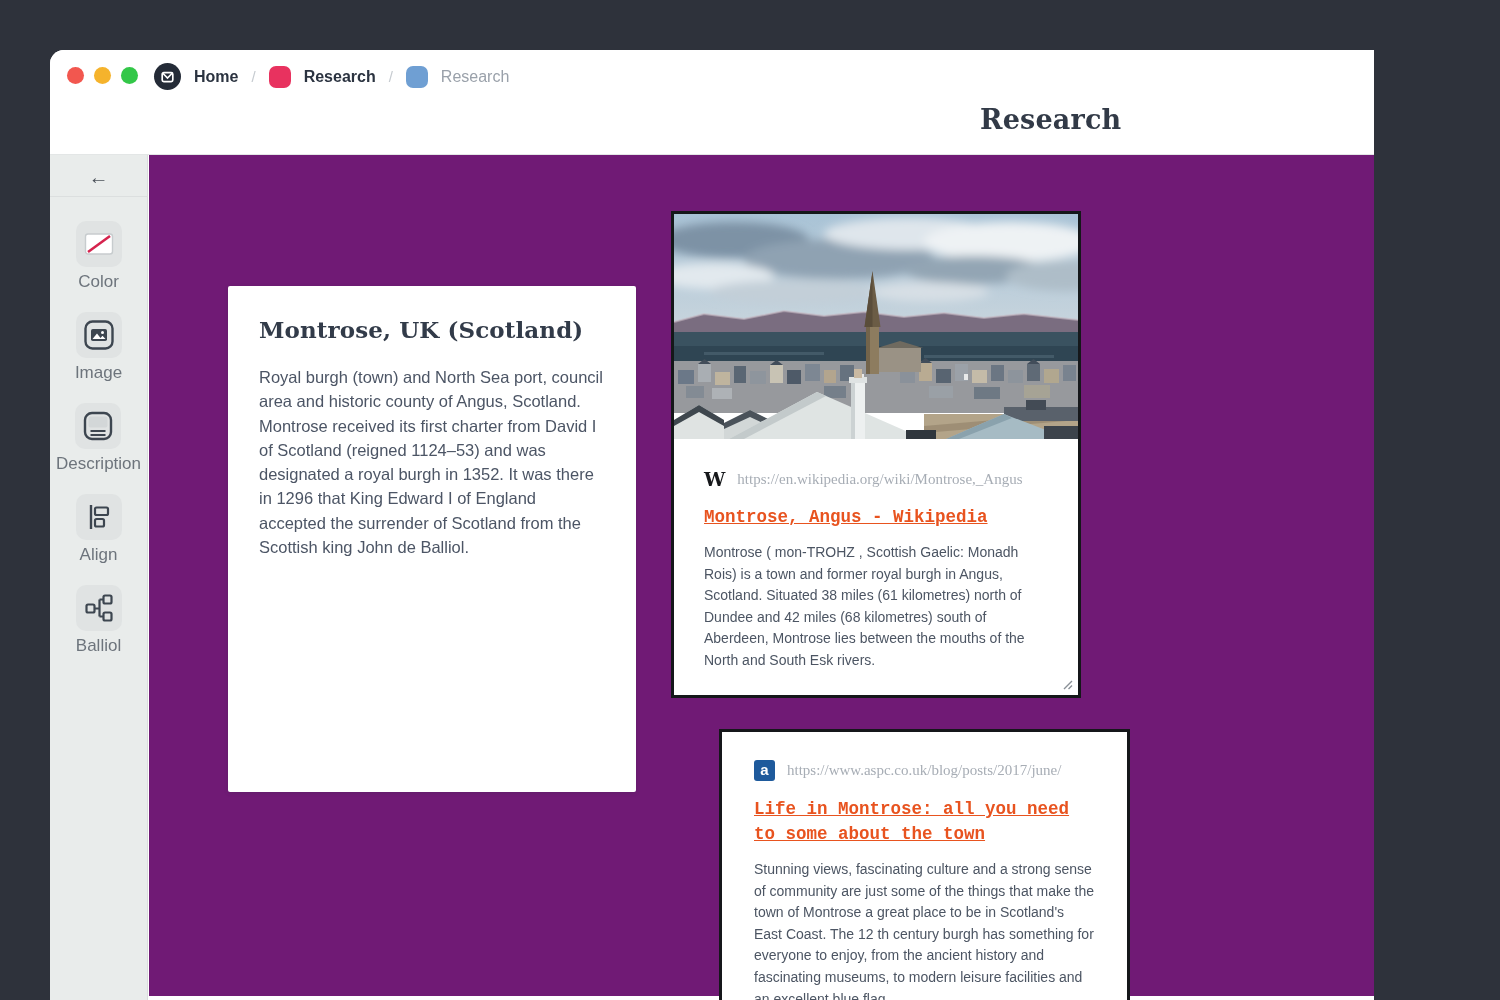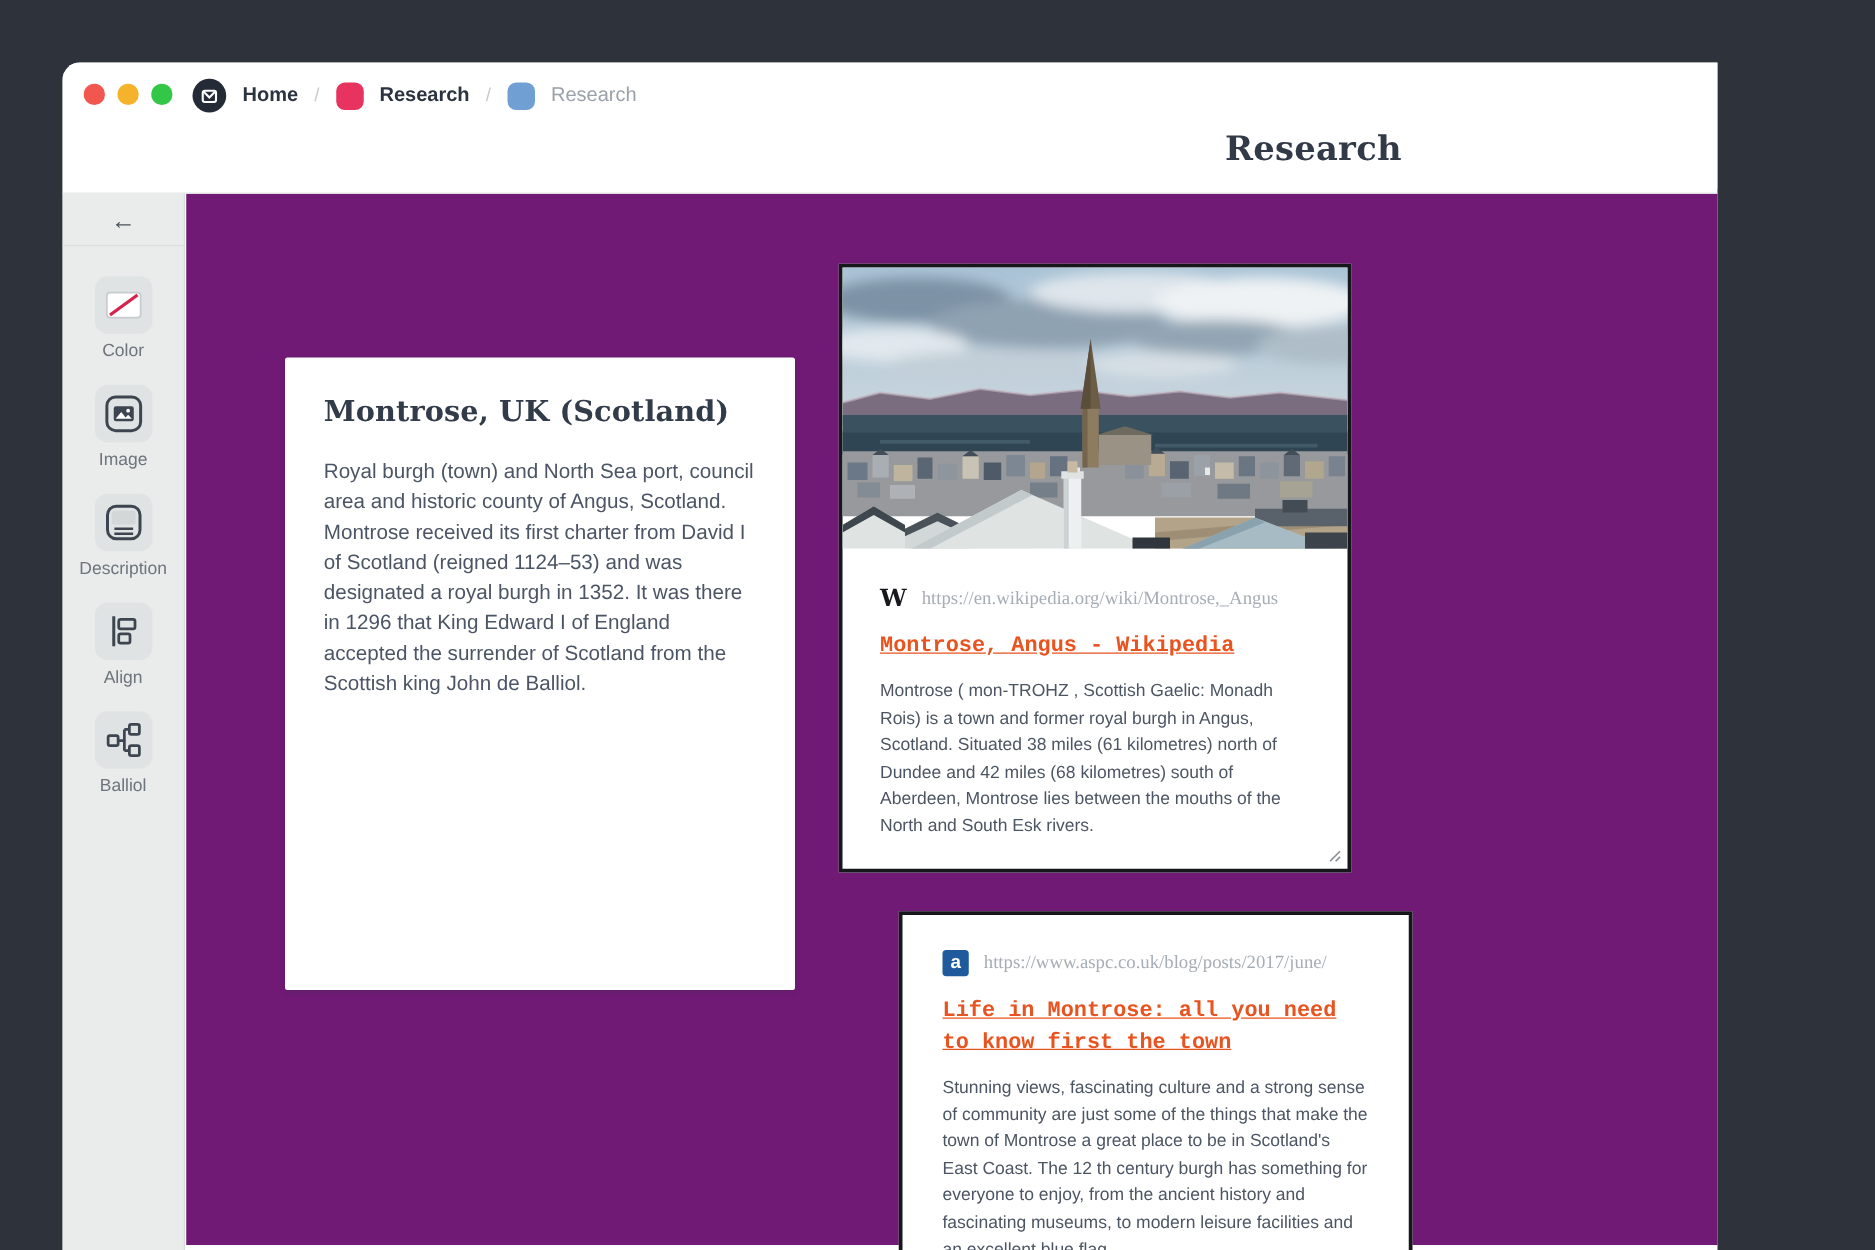--- a/index.html
+++ b/index.html
@@ -27,21 +27,21 @@
   
   .sidebar { position:absolute; left:0; top:105px; width:98px; height:845px;
              background:#e9eceb; border-right:1px solid #d9dcdc; }
   .back-btn { margin:9px auto 0; width:42px; height:26px; display:flex; align-items:center;
               justify-content:center; font-size:20px; color:#4c525a; cursor:pointer; }
   .sidebar-divider { margin-top:6px; border-top:1px solid #dcdfdf; }
   .tools { padding-top:24px; display:flex; flex-direction:column; align-items:center; }
   .tool { display:flex; flex-direction:column; align-items:center; margin-bottom:20px; }
   .tool-icon { width:46px; height:46px; border-radius:10px; background:#e0e3e3;
                display:flex; align-items:center; justify-content:center; }
-  .tool-label { margin-top:5px; font-size:14px; color:#6d747c; }
+  .tool-label { margin-top:5px; font-size:17px; color:#6d747c; }
 
   
   .canvas { position:absolute; left:99px; top:101px; width:1351px; height:845px; background:#701a75; }
 
   .note-card { position:absolute; left:79px; top:135px; width:408px; height:506px;
                background:#fff; border-radius:2px; box-shadow:0 1px 4px rgba(40,50,60,.2);
                padding:24px 31px 0; }
   .note-title { font-family:"DejaVu Serif", serif; font-size:23px; font-weight:700;
                 color:#323b49; margin:6px 0 22px; letter-spacing:.1px; }
   .note-card p { font-size:16.5px; line-height:24.3px; color:#4c5565; margin-bottom:11px; }
@@ -271,19 +271,19 @@
         <path d="M3 11 L11 3 M7.5 11 L11 7.5" stroke="#8a9097" stroke-width="1.4" fill="none"></path>
       </svg>
     </div>
 
     <div class="link-card aspc">
       <div class="link-body">
         <div class="link-url-row">
           <span class="favicon-a">a</span>
           <span class="link-url">https://www.aspc.co.uk/blog/posts/2017/june/</span>
         </div>
-        <a class="link-title">Life in Montrose: all you need to know first the town</a>
+        <a class="link-title">Life in Montrose: all you need to some about the town</a>
         <div class="link-desc">Stunning views, fascinating culture and a strong sense of community are just some of the things that make the town of Montrose a great place to be in Scotland's East Coast. The 12 th century burgh has something for everyone to enjoy, from the ancient history and fascinating museums, to modern leisure facilities and an excellent blue flag</div>
       </div>
     </div>
 
   </div>
 </div>
 
 </body></html>

